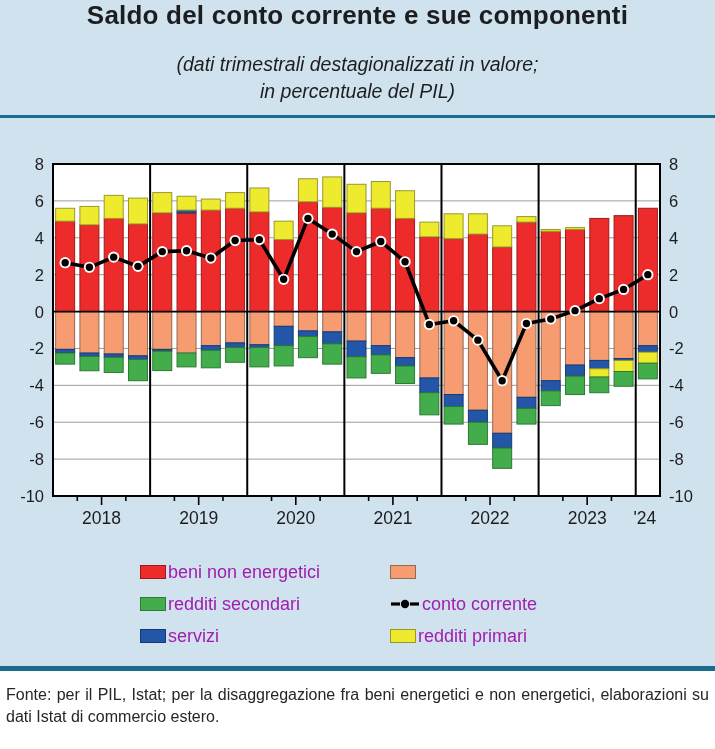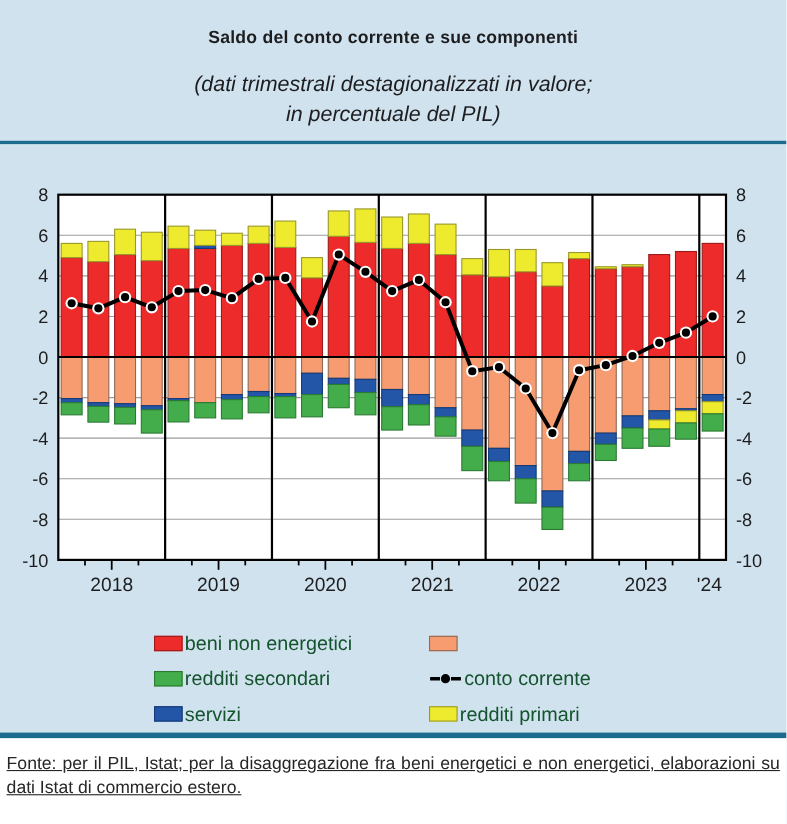--- a/index.html
+++ b/index.html
@@ -1,30 +1,30 @@
 <!DOCTYPE html>
 <html><head>
 <meta charset="utf-8">
 <style>
   html,body{margin:0;padding:0;background:#ffffff;}
   body{width:715px;height:749px;font-family:"Liberation Sans",sans-serif;-webkit-font-smoothing:antialiased;}
   .panel{width:715px;height:666px;background:#cfe2ee;border-bottom:5px solid #1a6b8e;box-sizing:content-box;position:relative;}
-  .title{padding-top:26px;text-align:center;font-size:16px;font-weight:bold;color:#1d1d1f;letter-spacing:.2px;}
+  .title{padding-top:0;text-align:center;font-size:26px;font-weight:bold;color:#1d1d1f;letter-spacing:.2px;}
   .subtitle{text-align:center;font-style:italic;font-size:19.5px;color:#1d1d1f;line-height:27px;margin-top:20px;}
   .rule{height:3px;background:#1a6b8e;margin-top:10px;}
   .chart-wrap{position:relative;width:715px;height:420px;margin-top:8px;}
   svg text{font-family:"Liberation Sans",sans-serif;}
   .legend{padding:10px 0 0 140px;}
   .legend-row{display:flex;height:32px;align-items:center;}
   .legend-item{display:flex;align-items:center;width:250px;}
   .legend-item.col2{width:auto;}
   .swatch{width:26px;height:14px;box-sizing:border-box;margin-right:2px;flex:0 0 auto;}
-  .legend-label{font-size:18px;color:#14532d;}
+  .legend-label{font-size:18px;color:#a21caf;}
   .cc-swatch{width:30px;height:14px;margin-right:2px;flex:0 0 auto;}
-  .footer{background:#ffffff;padding:13px 6px 0 6px;font-size:16px;line-height:22px;color:#262626;text-align:justify;text-decoration:underline;}
+  .footer{background:#ffffff;padding:13px 6px 0 6px;font-size:16px;line-height:22px;color:#262626;text-align:justify;}
 </style>
 </head>
 <body>
 
 <div class="panel">
   <div class="title">Saldo del conto corrente e sue componenti</div>
   <div class="subtitle">
     <div>(dati trimestrali destagionalizzati in valore;</div>
     <div>in percentuale del PIL)</div>
   </div>

